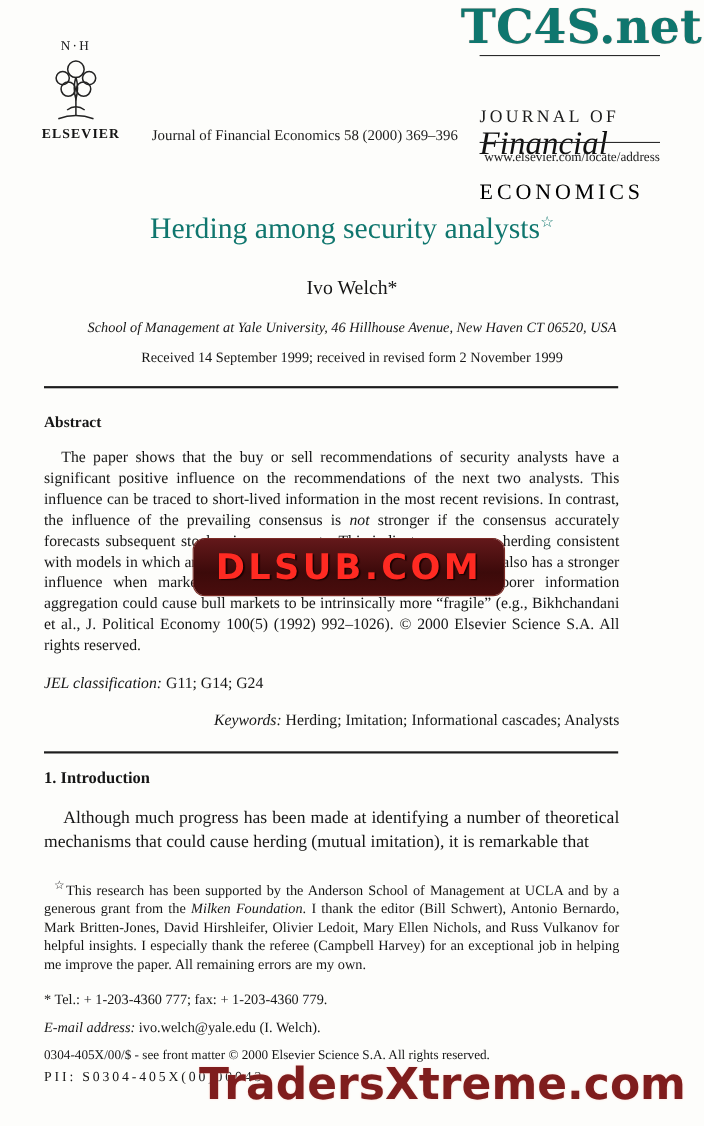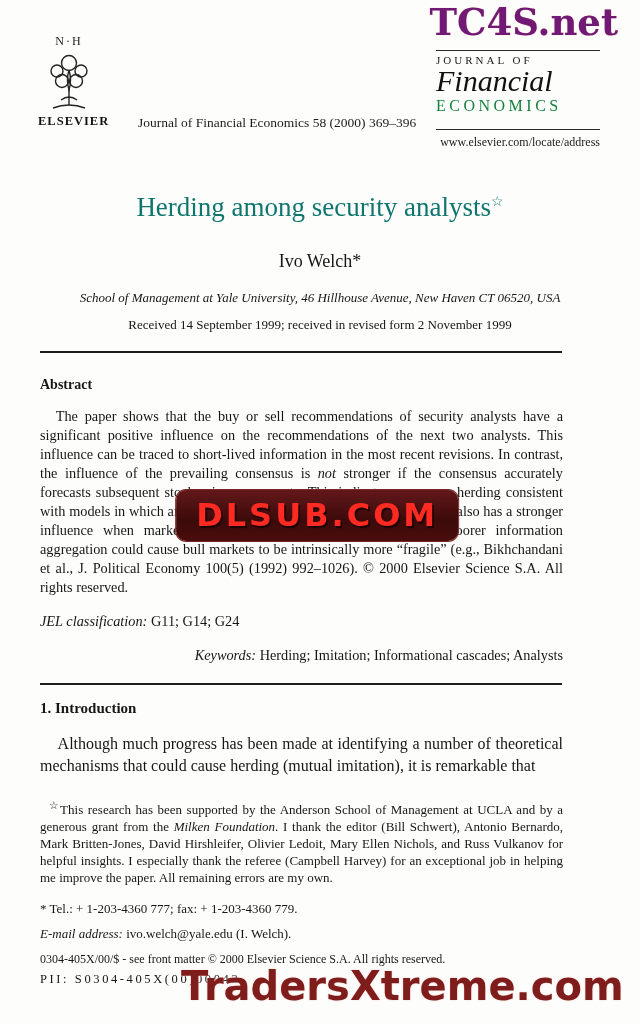--- a/index.html
+++ b/index.html
@@ -10,23 +10,23 @@
     background:#fdfdfb; color:#161616; overflow:hidden;
   }
   .abs { position:absolute; }
 
   
   .elsevier { left:38px; top:34px; width:62px; text-align:center; }
   .els-nh { font-size:12px; letter-spacing:2px; color:#1c1c1c; }
   .els-name { font-size:12.5px; font-weight:bold; letter-spacing:1px; margin-top:2px; color:#141414; }
   .cite { left:138px; top:115px; font-size:13.5px; color:#1b1b1b; }
   .jfe { right:40px; top:50px; width:164px; text-align:left; border-top:1px solid #2a2a2a; padding-top:3px; }
-  .jfe-top { font-size:11px; letter-spacing:3px; color:#1b1b1b; }
+  .jfe-top { font-size:16px; letter-spacing:3px; color:#1b1b1b;margin-top:44px; }
   .jfe-mid { font-size:30px; font-style:italic; line-height:30px; color:#111; }
-  .jfe-bot { font-size:16px; letter-spacing:3.5px; color:#15803d; margin-top:1px; }
+  .jfe-bot { font-size:20px; letter-spacing:3.5px; color:#000000; margin-top:18px; }
   .jfe-rule { right:40px; top:129px; width:164px; height:1px; background:#2a2a2a; }
   .site { right:40px; top:135px; font-size:12px; color:#1b1b1b; text-decoration:none; }
 
   
   .title { left:0; top:192px; width:100%; text-align:center; font-size:27px; font-weight:normal; color:#0f766e; }
   .title sup { font-size:14px; }
   .author { left:0; top:251px; width:100%; text-align:center; font-size:18px; }
   .affil { left:0; top:290px; width:100%; text-align:center; font-size:13px; font-style:italic; }
   .received { left:0; top:317px; width:100%; text-align:center; font-size:13px; }
   .rule { left:40px; width:522px; height:2px; background:#1d1d1d; }
@@ -53,22 +53,22 @@
   .fn-tel { left:40px; top:901px; width:523px; font-size:13px; }
   .fn-mail { left:40px; top:926px; width:523px; font-size:13px; }
   .mail-link { color:#161616; text-decoration:none; }
 
   
   .foot1 { left:40px; top:952px; width:560px; font-size:12px; }
   .foot2 { left:40px; top:972px; width:560px; font-size:12.5px; letter-spacing:2.6px; }
 
   
   .wm-top {
-    right:22px; top:0px; font-family:"DejaVu Serif", serif; font-weight:bold;
-    font-size:37px; color:#701a75; z-index:10; text-shadow:0 0 1px #f4b3ad;
+    right:2px; top:0px; font-family:"DejaVu Serif", serif; font-weight:bold;
+    font-size:43px; color:#0f766e; z-index:10; text-shadow:0 0 1px #f4b3ad;
   }
   .wm-mid {
     left:50%; top:490px; transform:translateX(-51%);
     background:linear-gradient(#63181a 0%, #3c0a0a 60%, #4a0d0d 100%);
     color:#ff2a22; font-family:"DejaVu Sans", sans-serif; font-weight:bold;
     font-size:32px; letter-spacing:3px; padding:6px 20px 7px 20px;
     border-radius:10px; z-index:10; text-shadow:1.5px 1.5px 1px #1a0202;
     box-shadow:0 0 0 1px #7a2a24;
   }
   .wm-bot {

